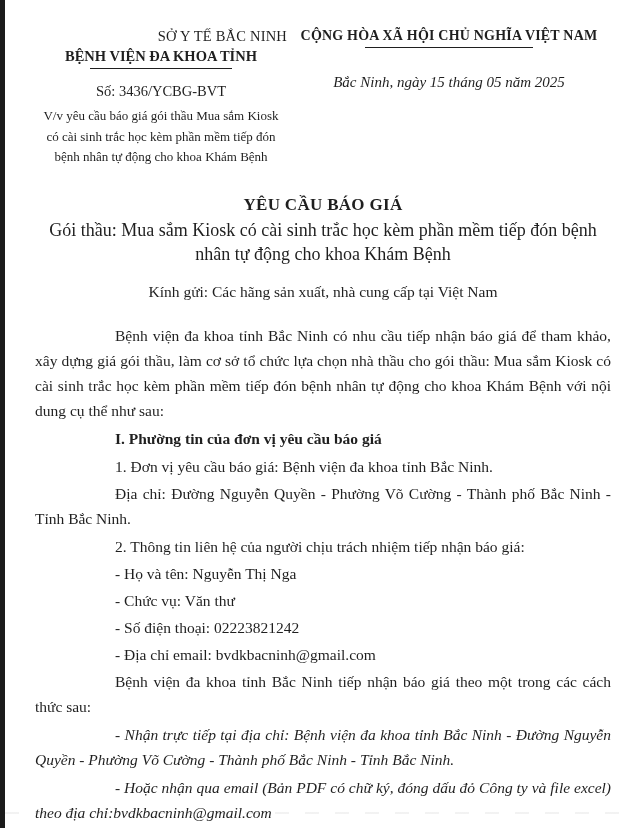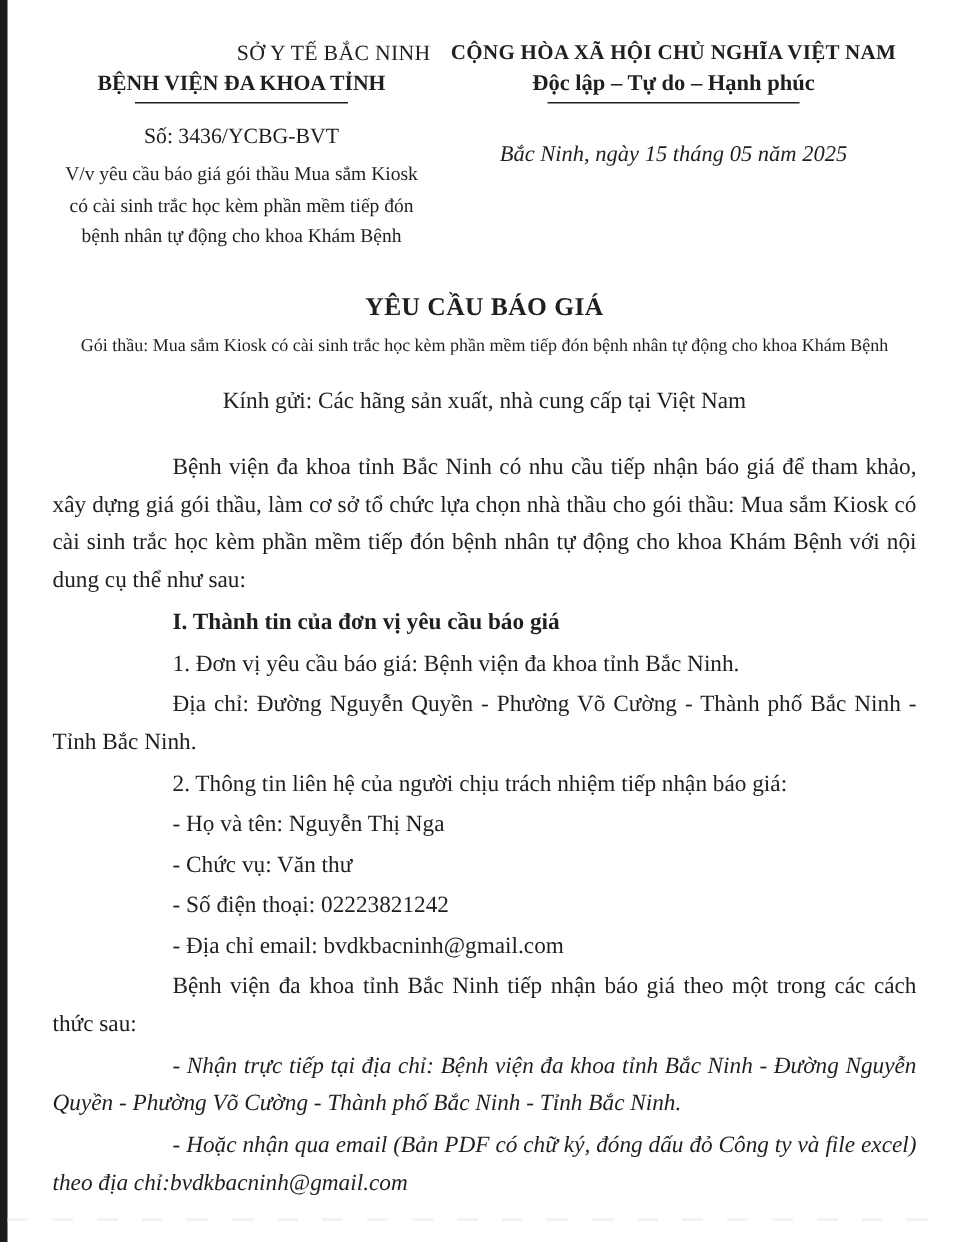--- a/index.html
+++ b/index.html
@@ -65,21 +65,21 @@
   
   .doc-title {
     text-align: center;
     font-size: 17px;
     font-weight: bold;
     margin-top: 27px;
     letter-spacing: .3px;
   }
   .doc-package {
     text-align: center;
-    font-size: 12px;
+    font-size: 18px;
     line-height: 24px;
     margin-top: 3px;
     padding: 0 6px;
   }
   .doc-salutation {
     text-align: center;
     font-size: 15.5px;
     margin-top: 17px;
   }
   
@@ -106,33 +106,32 @@
   <div class="header">
     <div class="header-left">
       <div class="org-parent">SỞ Y TẾ BẮC NINH</div>
       <div class="org-name">BỆNH VIỆN ĐA KHOA TỈNH</div>
       <div class="rule rule-org"></div>
       <div class="doc-number">Số: 3436/YCBG-BVT</div>
       <div class="doc-subject">V/v yêu cầu báo giá gói thầu Mua sắm Kiosk có cài sinh trắc học kèm phần mềm tiếp đón bệnh nhân tự động cho khoa Khám Bệnh</div>
     </div>
     <div class="header-right">
       <div class="national-title">CỘNG HÒA XÃ HỘI CHỦ NGHĨA VIỆT NAM</div>
-      <div class="national-motto">Độc lập – Tự do – Hạnh phúc</div>
       <div class="rule rule-motto"></div>
       <div class="place-date">Bắc Ninh, ngày 15 tháng 05 năm 2025</div>
     </div>
   </div>
 
   <div class="doc-title">YÊU CẦU BÁO GIÁ</div>
   <div class="doc-package">Gói thầu: Mua sắm Kiosk có cài sinh trắc học kèm phần mềm tiếp đón bệnh nhân tự động cho khoa Khám Bệnh</div>
   <div class="doc-salutation">Kính gửi: Các hãng sản xuất, nhà cung cấp tại Việt Nam</div>
 
   <div class="content">
     <div class="para">Bệnh viện đa khoa tỉnh Bắc Ninh có nhu cầu tiếp nhận báo giá để tham khảo, xây dựng giá gói thầu, làm cơ sở tổ chức lựa chọn nhà thầu cho gói thầu: Mua sắm Kiosk có cài sinh trắc học kèm phần mềm tiếp đón bệnh nhân tự động cho khoa Khám Bệnh với nội dung cụ thể như sau:</div>
-    <div class="para bold gap">I. Thành tin của đơn vị yêu cầu báo giá</div>
+    <div class="para bold gap">I. Phường tin của đơn vị yêu cầu báo giá</div>
     <div class="para gap">1. Đơn vị yêu cầu báo giá: Bệnh viện đa khoa tỉnh Bắc Ninh.</div>
     <div class="para">Địa chỉ: Đường Nguyễn Quyền - Phường Võ Cường - Thành phố Bắc Ninh - Tỉnh Bắc Ninh.</div>
     <div class="para gap">2. Thông tin liên hệ của người chịu trách nhiệm tiếp nhận báo giá:</div>
     <div class="para">- Họ và tên: Nguyễn Thị Nga</div>
     <div class="para">- Chức vụ: Văn thư</div>
     <div class="para">- Số điện thoại: 02223821242</div>
     <div class="para">- Địa chỉ email: bvdkbacninh@gmail.com</div>
     <div class="para">Bệnh viện đa khoa tỉnh Bắc Ninh tiếp nhận báo giá theo một trong các cách thức sau:</div>
     <div class="para italic gap">- Nhận trực tiếp tại địa chỉ: Bệnh viện đa khoa tỉnh Bắc Ninh - Đường Nguyễn Quyền - Phường Võ Cường - Thành phố Bắc Ninh - Tỉnh Bắc Ninh.</div>
     <div class="para italic gap">- Hoặc nhận qua email (Bản PDF có chữ ký, đóng dấu đỏ Công ty và file excel) theo địa chỉ:bvdkbacninh@gmail.com</div>

